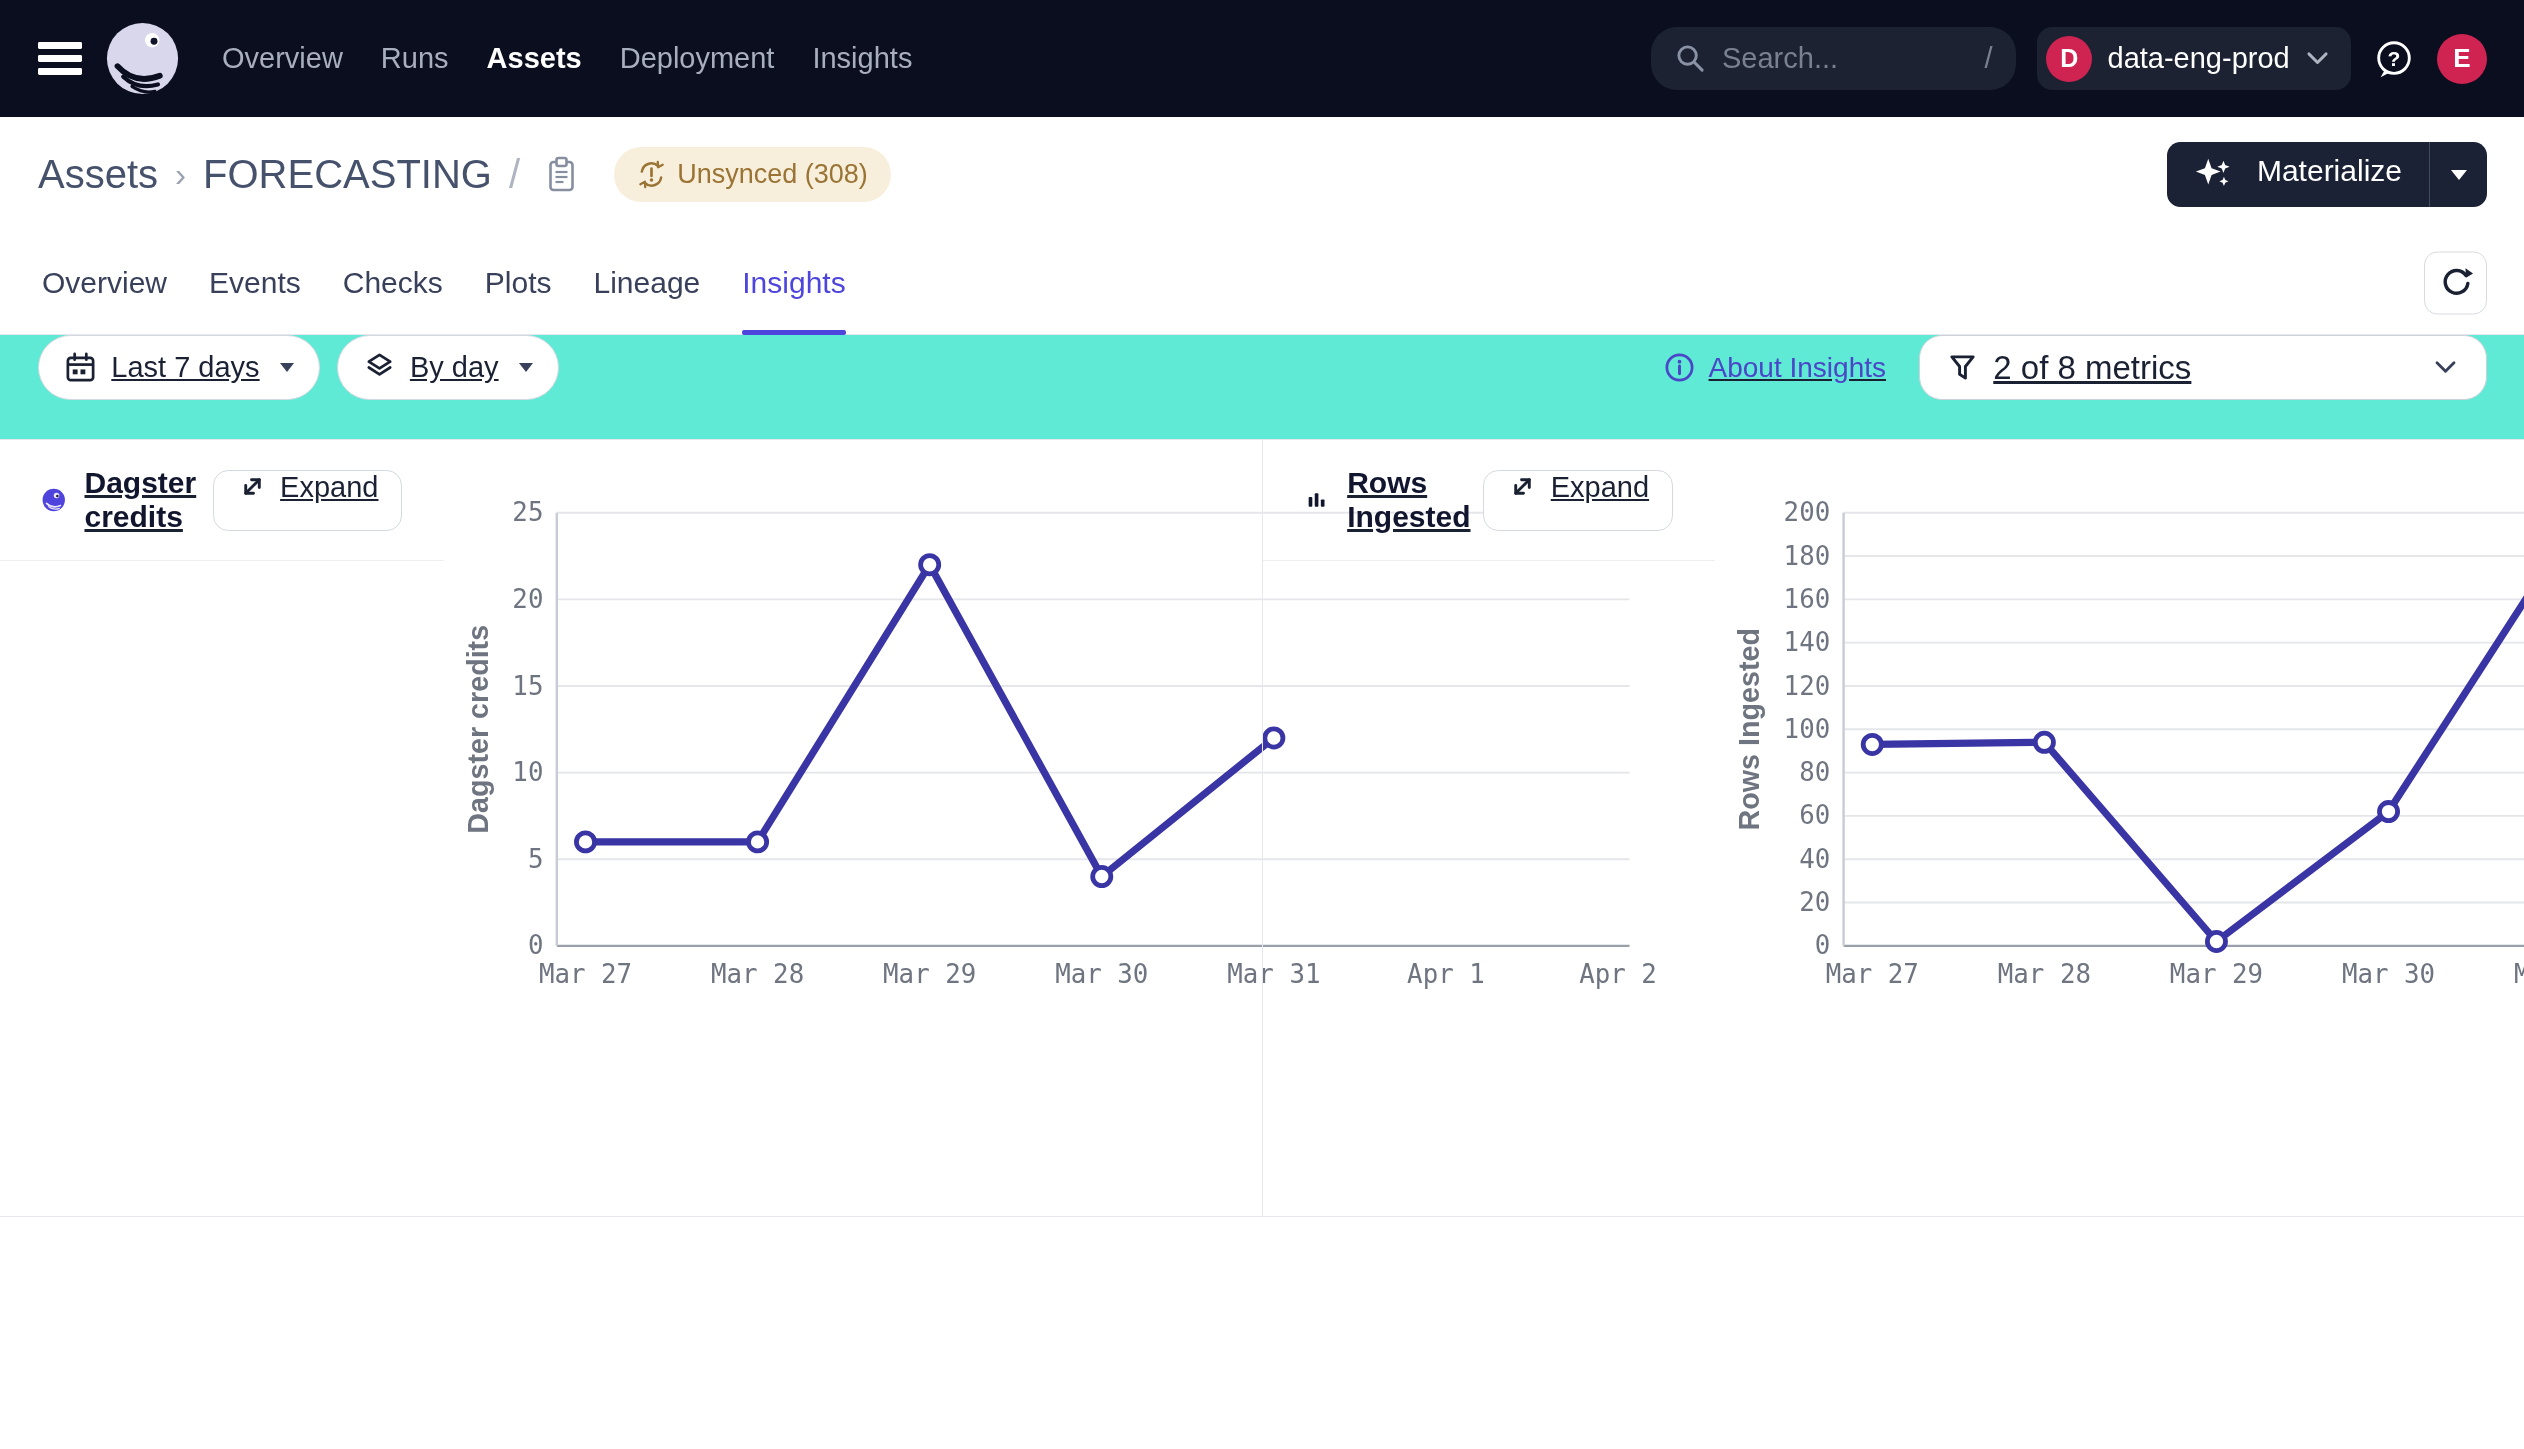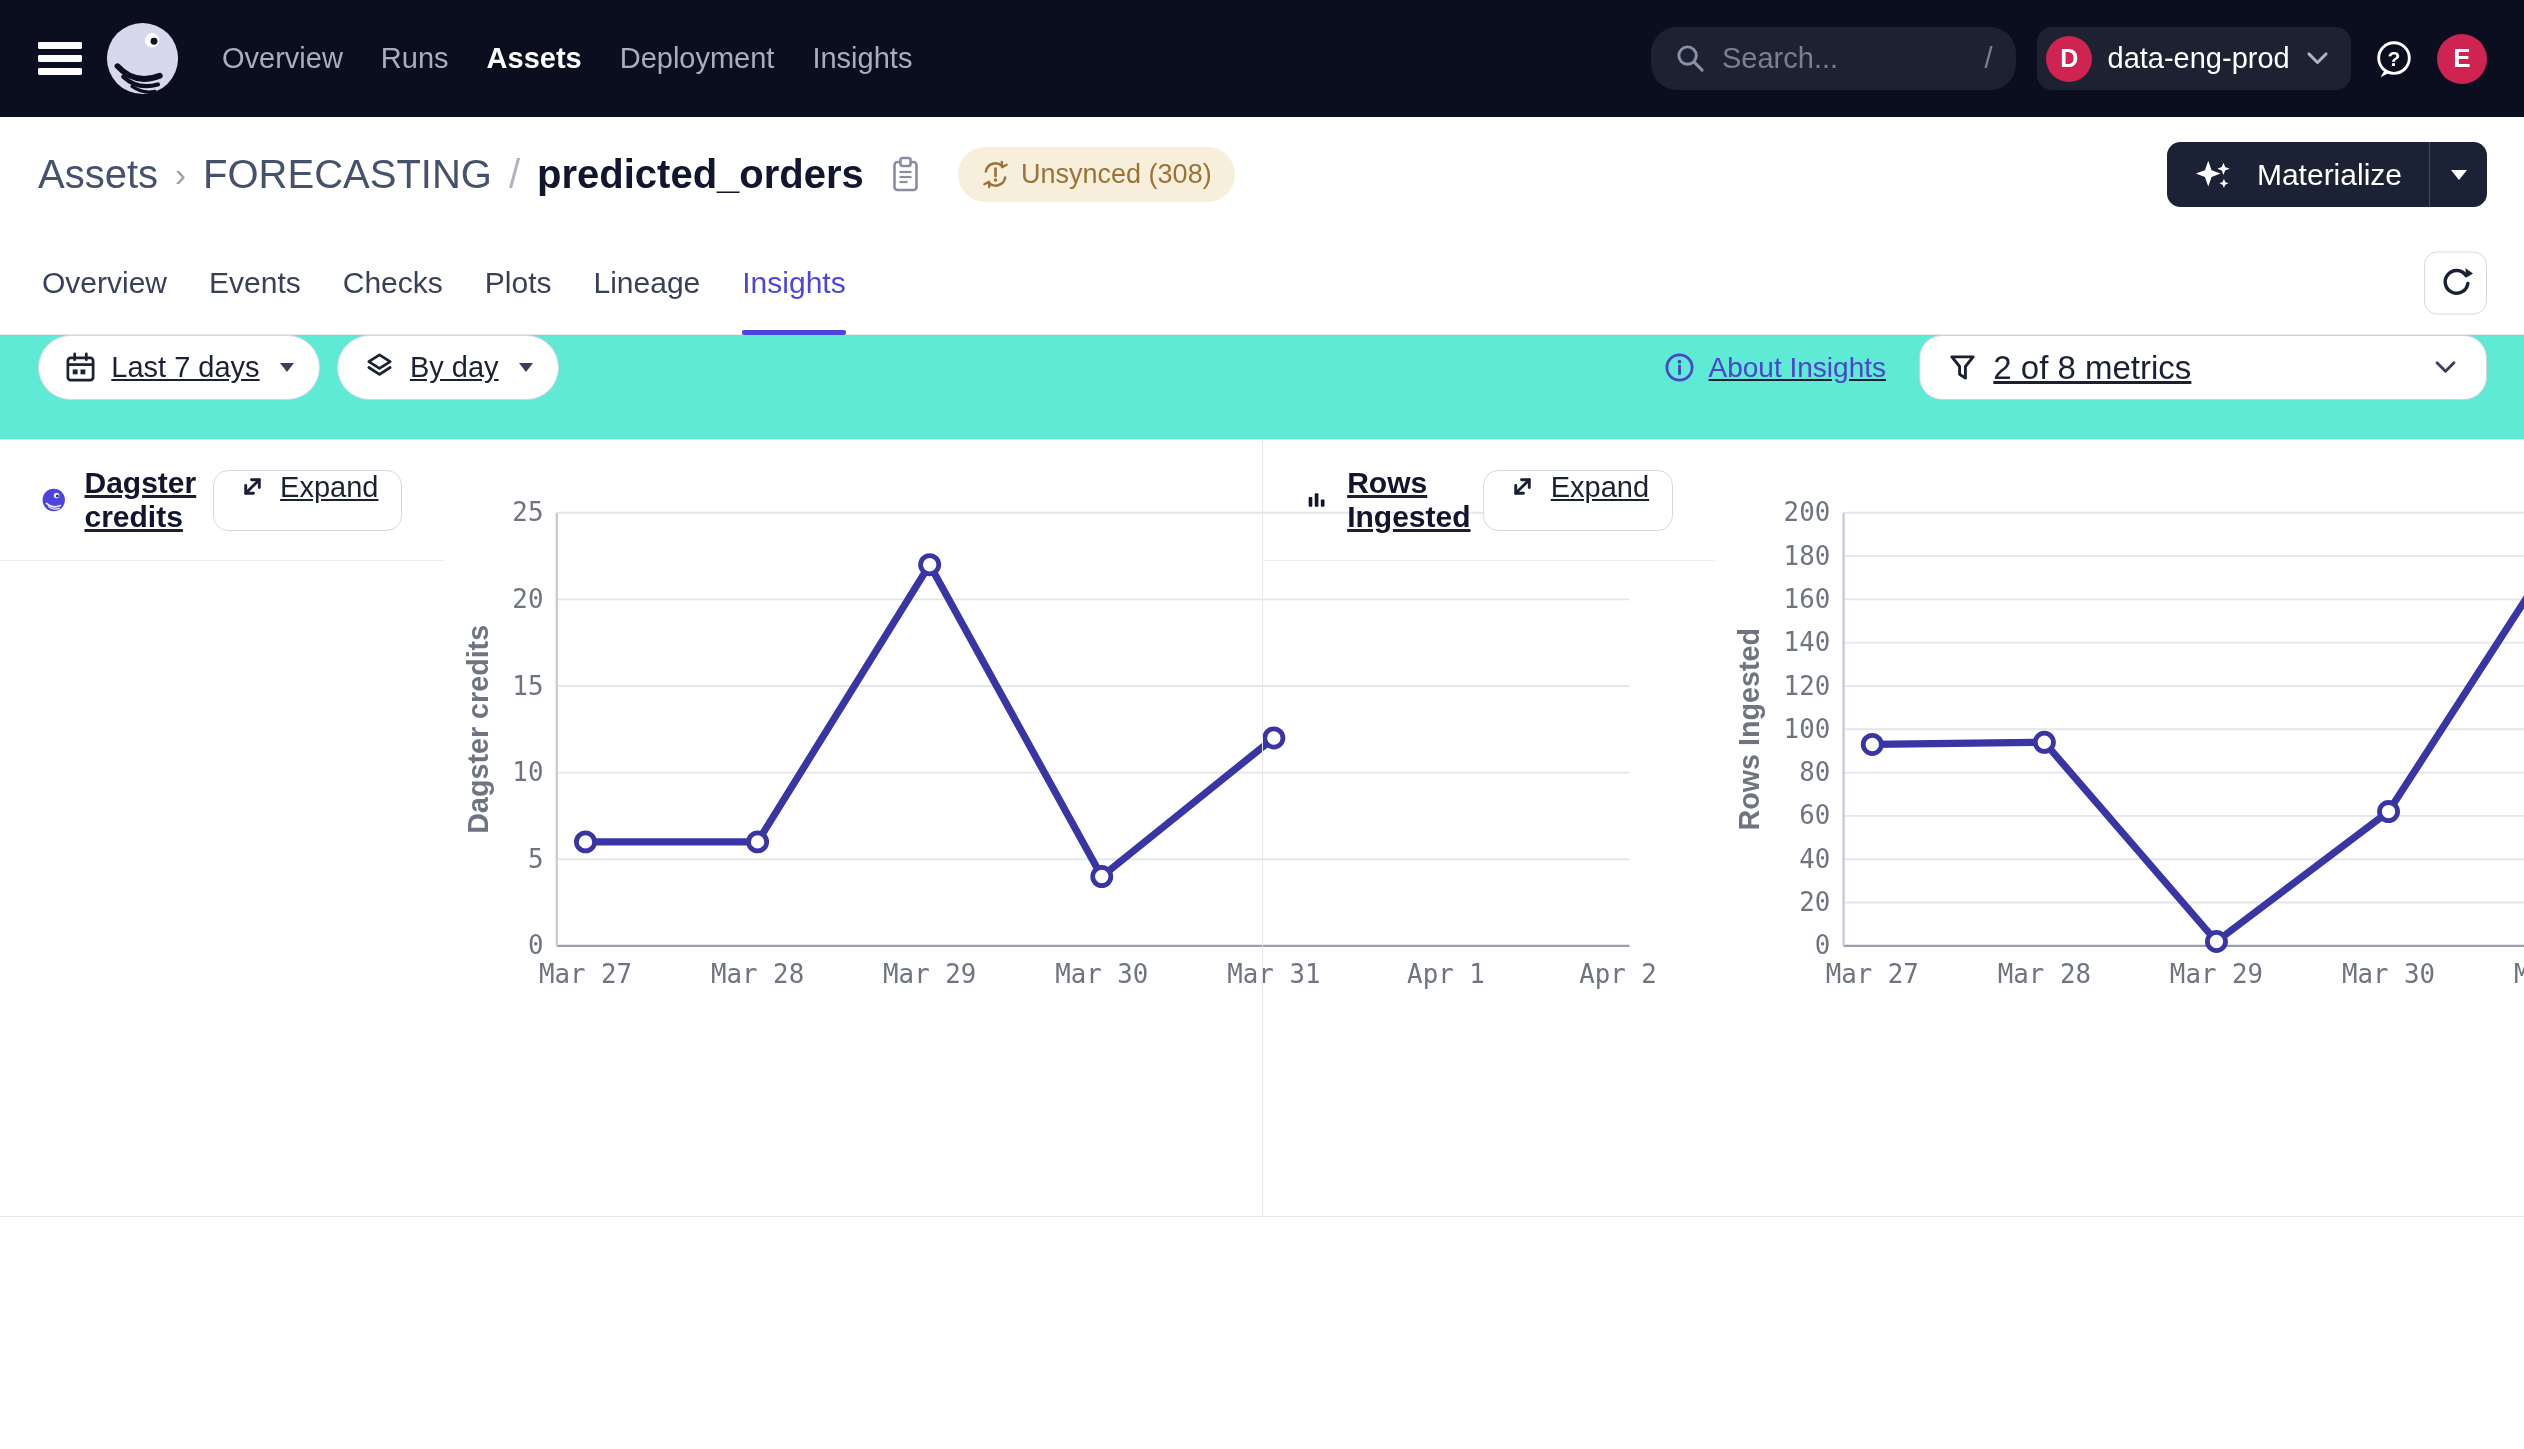--- a/index.html
+++ b/index.html
@@ -41,21 +41,21 @@
   .breadcrumb { display:flex; align-items:center; gap:17px; font-size:40px; color:#46526C; }
   .bc-link { background:none; border:0; padding:0; color:#46526C; font-size:40px; }
   .bc-sep { color:#9AA1AF; font-size:33px; }
   .bc-slash { color:#AEB4C0; }
   .bc-current { color:#11152E; font-weight:bold; }
   .copy-btn { background:none; border:0; padding:0; margin-left:7.7px; display:flex; }
   .badge { height:55px; background:#F8EEDC; border:0; border-radius:28px; display:flex; align-items:center;
     gap:11.5px; padding:16px 23px; color:#9A7434; font-size:27px; margin-left:19px; }
   .materialize { margin-left:auto; display:flex; height:65px; background:#1B2236; border-radius:13.4px;
     color:#fff; align-items:stretch; overflow:hidden; }
-  .mat-main { display:flex; align-items:center; gap:25px; padding:4px 27px; background:none; border:0;
+  .mat-main { display:flex; gap:25px; padding:12px 27px; background:none; border:0;
     color:#fff; font-size:30px; }
   .mat-divider { width:1px; background:#434B61; }
   .mat-caret { width:57px; background:none; border:0; display:flex; align-items:center; justify-content:center; }
   .caret-down-white { width:0; height:0; border-left:8.6px solid transparent; border-right:8.6px solid transparent;
     border-top:10.5px solid #fff; }
 
   
   .tabs-row { height:103px; padding:0 42px; border-bottom:1px solid #E6E8ED; display:flex;
     align-items:stretch; gap:42px; position:relative; background:#fff; }
   .tab { display:flex; align-items:center; font-size:30px; color:#39405A; background:none; border:0;
@@ -146,21 +146,20 @@
       <button class="user-avatar">E</button>
     </div>
   </header>
 
   <div class="crumb-row">
     <div class="breadcrumb">
       <button class="bc-link">Assets</button>
       <span class="bc-sep">›</span>
       <button class="bc-link">FORECASTING</button>
       <span class="bc-slash">/</span>
-      <span class="bc-current">predicted_orders</span>
       <button class="copy-btn">
         <svg width="33" height="38" viewBox="0 0 32 38">
           <rect x="5" y="6" width="22" height="28" rx="3" stroke="#868EA0" stroke-width="2.6" fill="none"></rect>
           <rect x="11" y="2" width="10" height="8" rx="2" fill="#fff" stroke="#868EA0" stroke-width="2.6"></rect>
           <line x1="10" y1="16" x2="22" y2="16" stroke="#868EA0" stroke-width="2.2"></line>
           <line x1="10" y1="21" x2="22" y2="21" stroke="#868EA0" stroke-width="2.2"></line>
           <line x1="10" y1="26" x2="18" y2="26" stroke="#868EA0" stroke-width="2.2"></line>
         </svg>
       </button>
       <button class="badge">

